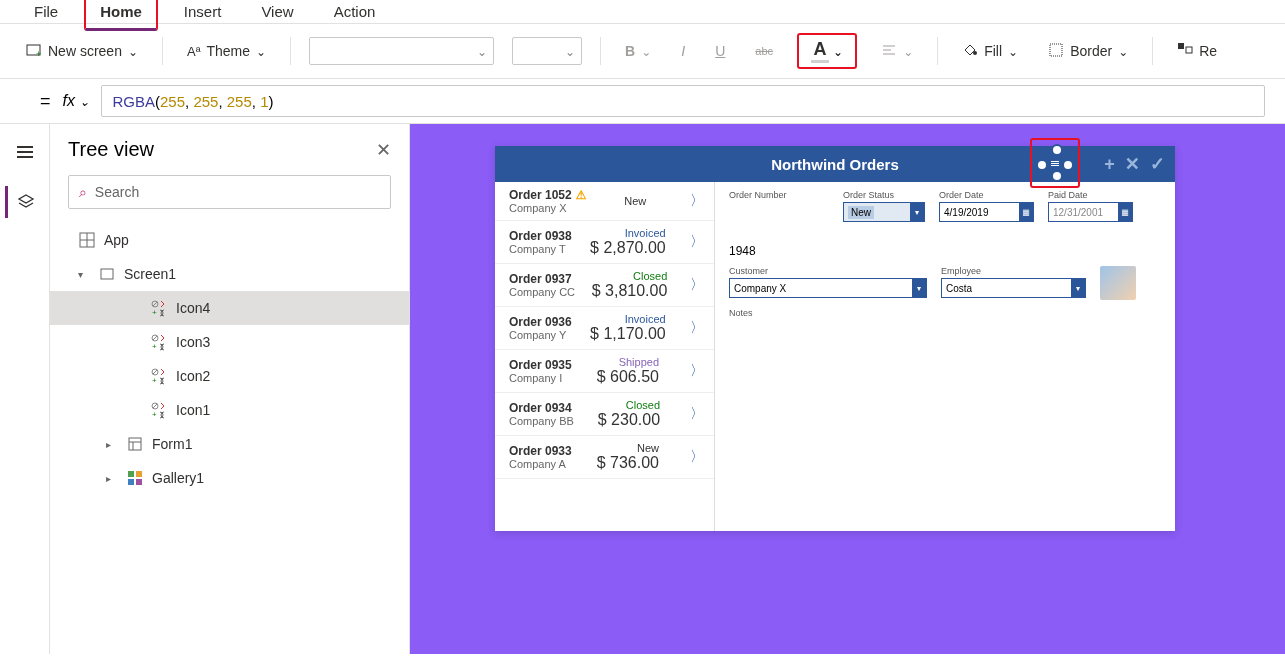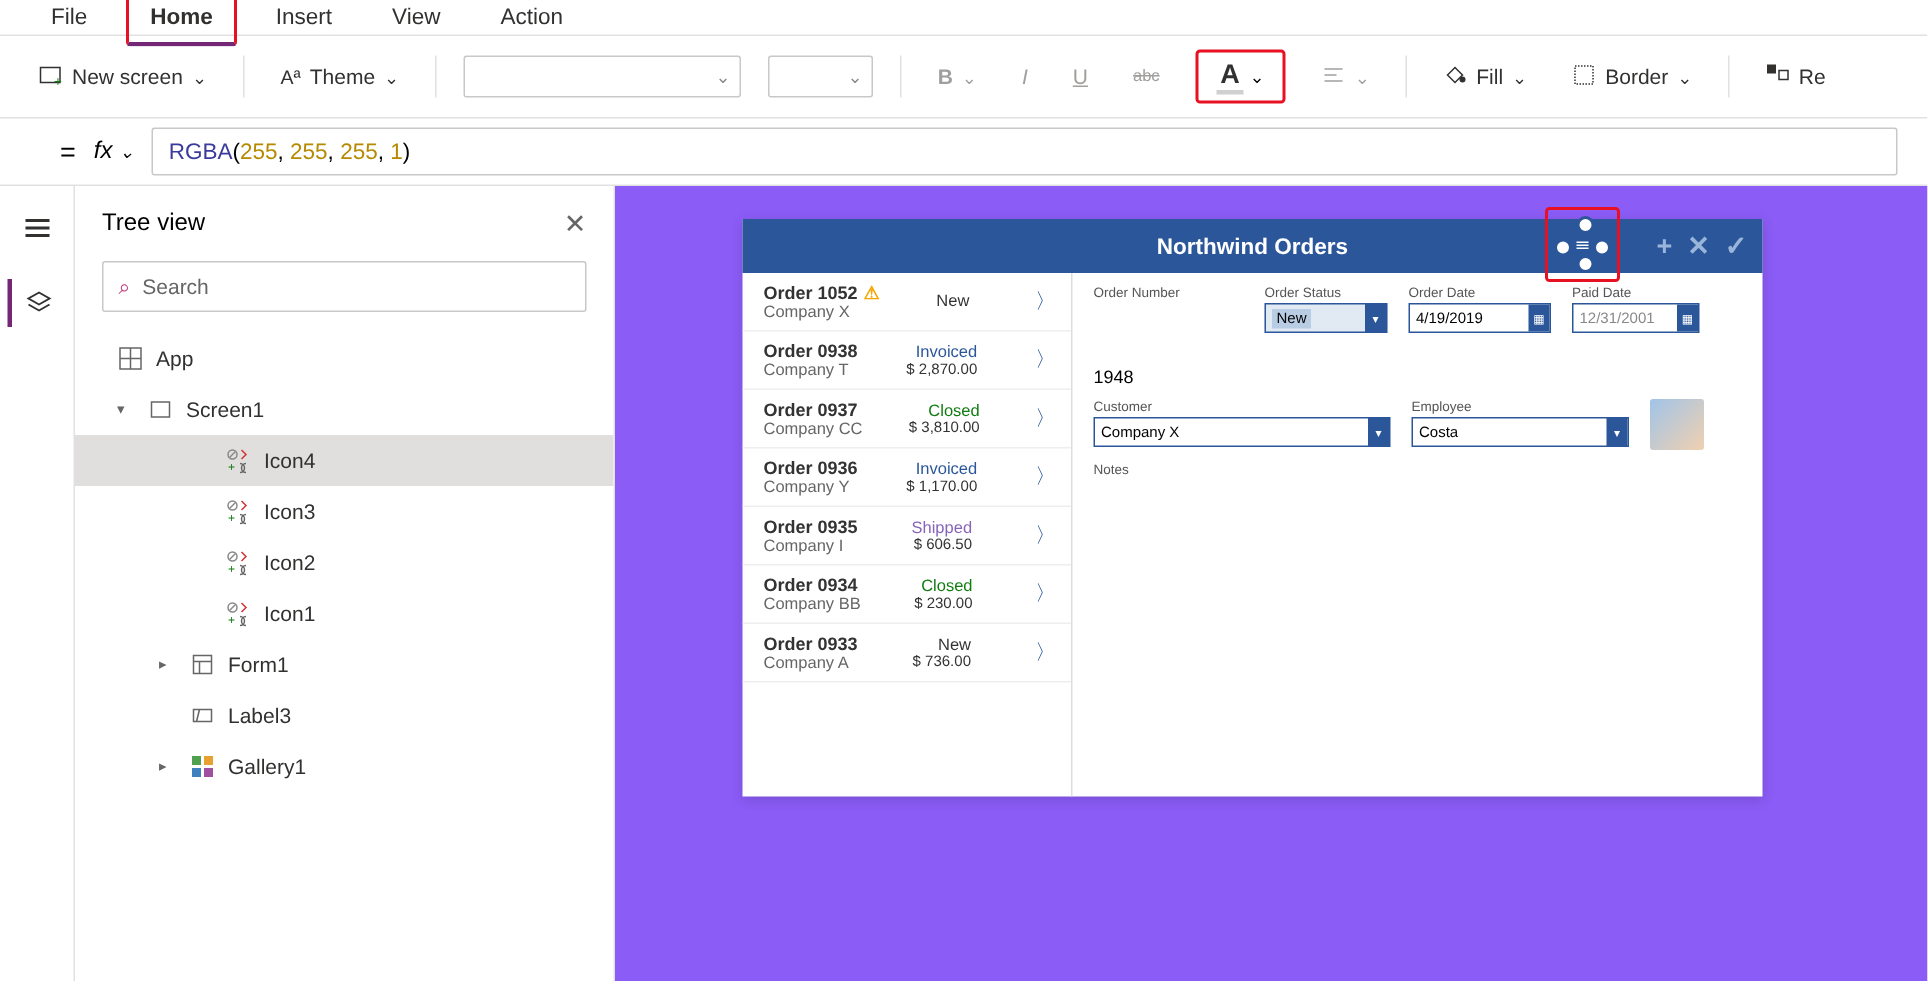--- a/index.html
+++ b/index.html
@@ -33,21 +33,21 @@
 
 
 .main { display: flex; height: calc(670px - 140px); }
 .left-rail { width: 50px; border-right: 1px solid #e1e1e1; display: flex; flex-direction: column; align-items: center; padding-top: 12px; gap: 18px; }
 .left-rail .rail-item { width: 40px; height: 32px; display: flex; align-items: center; justify-content: center; cursor: pointer; color: #323130; }
 .left-rail .rail-item.active { border-left: 3px solid #742774; }
 
 
 .tree-panel { width: 360px; border-right: 1px solid #e1e1e1; display: flex; flex-direction: column; }
 .tree-header { display: flex; align-items: center; justify-content: space-between; padding: 14px 18px; }
-.tree-header h2 { font-size: 16px; font-weight: 400; }
+.tree-header h2 { font-size: 20px; font-weight: 400; }
 .search-box { margin: 0 18px 14px; height: 34px; border: 1px solid #c8c8c8; border-radius: 2px; display: flex; align-items: center; padding: 0 10px; gap: 8px; color: #666; font-size: 14px; }
 .tree-list { flex: 1; overflow: auto; }
 .tree-item { display: flex; align-items: center; gap: 8px; padding: 8px 18px; font-size: 14px; color: #323130; cursor: pointer; }
 .tree-item.indent-1 { padding-left: 28px; }
 .tree-item.indent-2 { padding-left: 56px; }
 .tree-item.indent-3 { padding-left: 80px; }
 .tree-item.selected { background: #e1dfdd; }
 .tree-icon { width: 18px; height: 18px; display: inline-flex; align-items: center; justify-content: center; font-size: 14px; }
 .caret { width: 12px; display: inline-block; color: #666; font-size: 10px; }
 
@@ -63,21 +63,21 @@
 .knob-center .line { width: 8px; height: 1px; background: #fff; }
 
 .app-body { flex: 1; display: flex; }
 .order-list { width: 220px; border-right: 1px solid #ddd; overflow: hidden; }
 .order-row { border-bottom: 1px solid #eee; padding: 6px 10px 6px 14px; display: flex; align-items: center; justify-content: space-between; cursor: pointer; }
 .order-row .left { display: flex; flex-direction: column; }
 .order-row .title { font-size: 12px; font-weight: 700; color: #333; display: flex; align-items: center; gap: 4px; }
 .order-row .company { font-size: 11px; color: #666; }
 .order-row .right { display: flex; flex-direction: column; align-items: flex-end; }
 .order-row .status { font-size: 11px; }
-.order-row .amount { font-size: 10px; color: #333; }
+.order-row .amount { font-size: 16px; color: #333; }
 .order-row .chev { color: #2b579a; font-size: 14px; margin-left: 6px; }
 .st-new { color: #333; }
 .st-invoiced { color: #2b579a; }
 .st-closed { color: #107c10; }
 .st-shipped { color: #8764b8; }
 
 .order-detail { flex: 1; padding: 8px 14px; font-size: 10px; }
 .detail-row { display: flex; gap: 14px; margin-bottom: 8px; }
 .detail-field { display: flex; flex-direction: column; gap: 2px; }
 .detail-field label { font-size: 9px; color: #555; }
@@ -317,30 +317,20 @@
             <span class="tree-icon">
               <svg width="16" height="16" viewBox="0 0 16 16">
                 <rect x="2" y="2" width="12" height="12" fill="none" stroke="#666"></rect>
                 <line x1="2" y1="6" x2="14" y2="6" stroke="#666"></line>
                 <line x1="6" y1="6" x2="6" y2="14" stroke="#666"></line>
               </svg>
             </span>
             <span>Form1</span>
           </div>
           <div class="tree-item indent-2">
-            <span class="caret"></span>
-            <span class="tree-icon">
-              <svg width="16" height="16" viewBox="0 0 16 16">
-                <rect x="2" y="4" width="12" height="8" fill="none" stroke="#666"></rect>
-                <line x1="4" y1="12" x2="6" y2="4" stroke="#666"></line>
-              </svg>
-            </span>
-            <span>Label3</span>
-          </div>
-          <div class="tree-item indent-2">
             <span class="caret">▸</span>
             <span class="tree-icon">
               <svg width="16" height="16" viewBox="0 0 16 16">
                 <rect x="1" y="1" width="6" height="6" fill="#50a050"></rect>
                 <rect x="9" y="1" width="6" height="6" fill="#e8a030"></rect>
                 <rect x="1" y="9" width="6" height="6" fill="#4080c0"></rect>
                 <rect x="9" y="9" width="6" height="6" fill="#a050a0"></rect>
               </svg>
             </span>
             <span>Gallery1</span>

